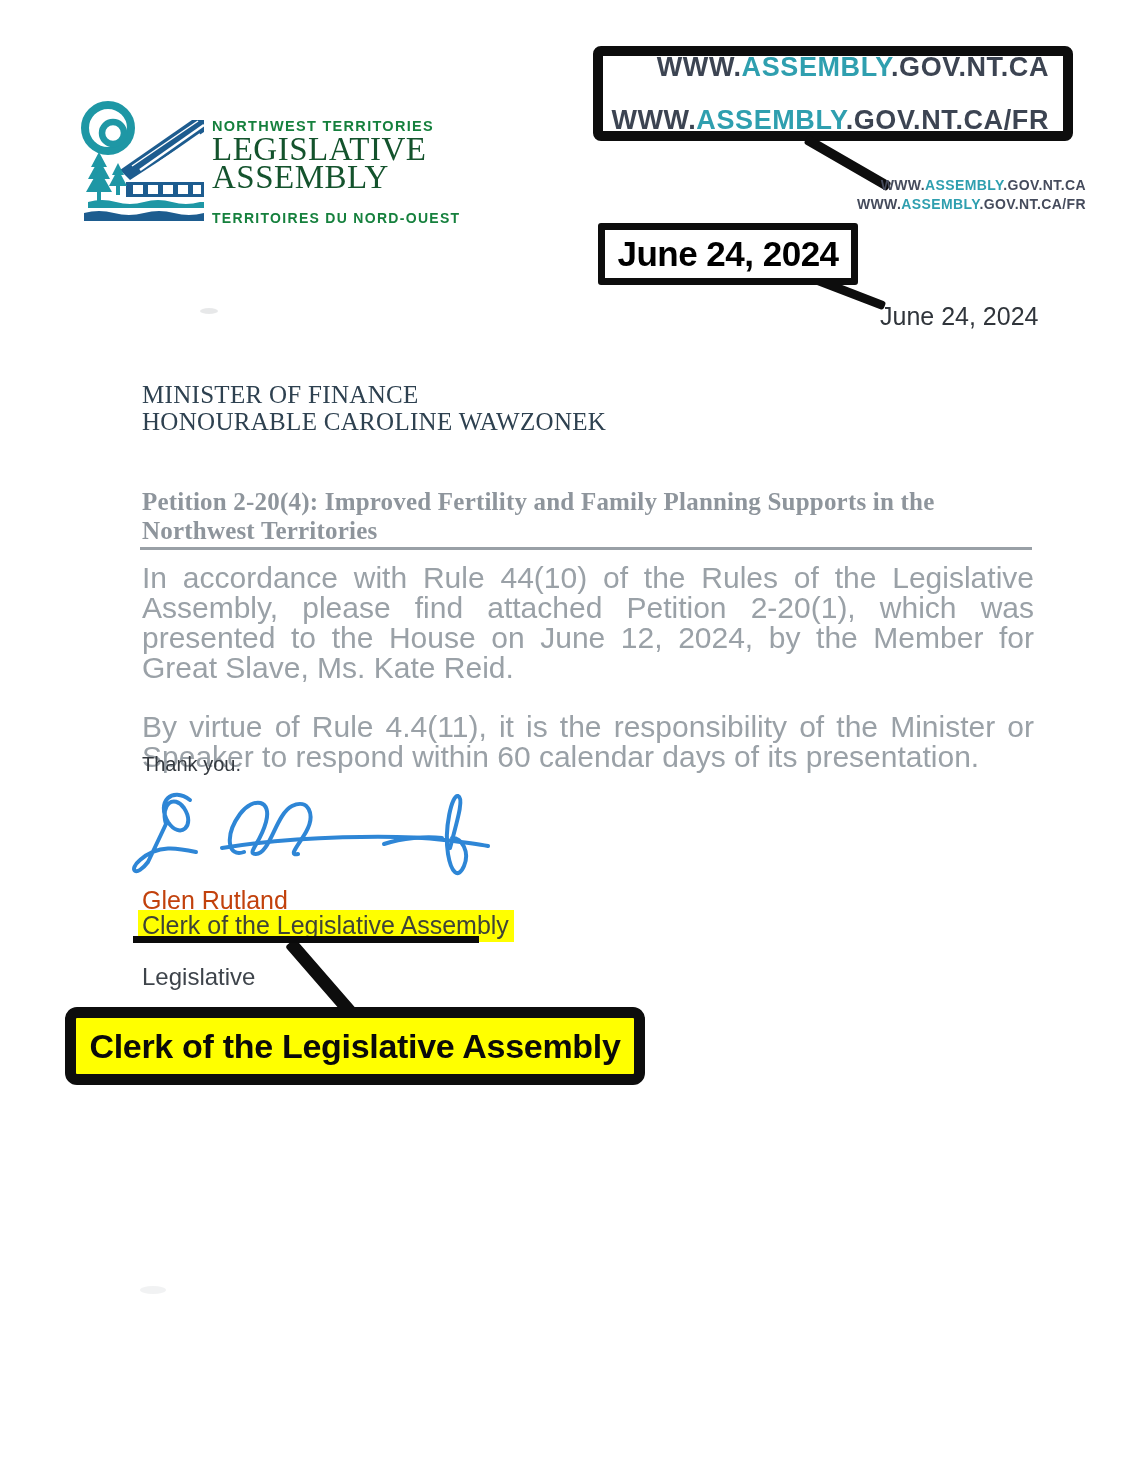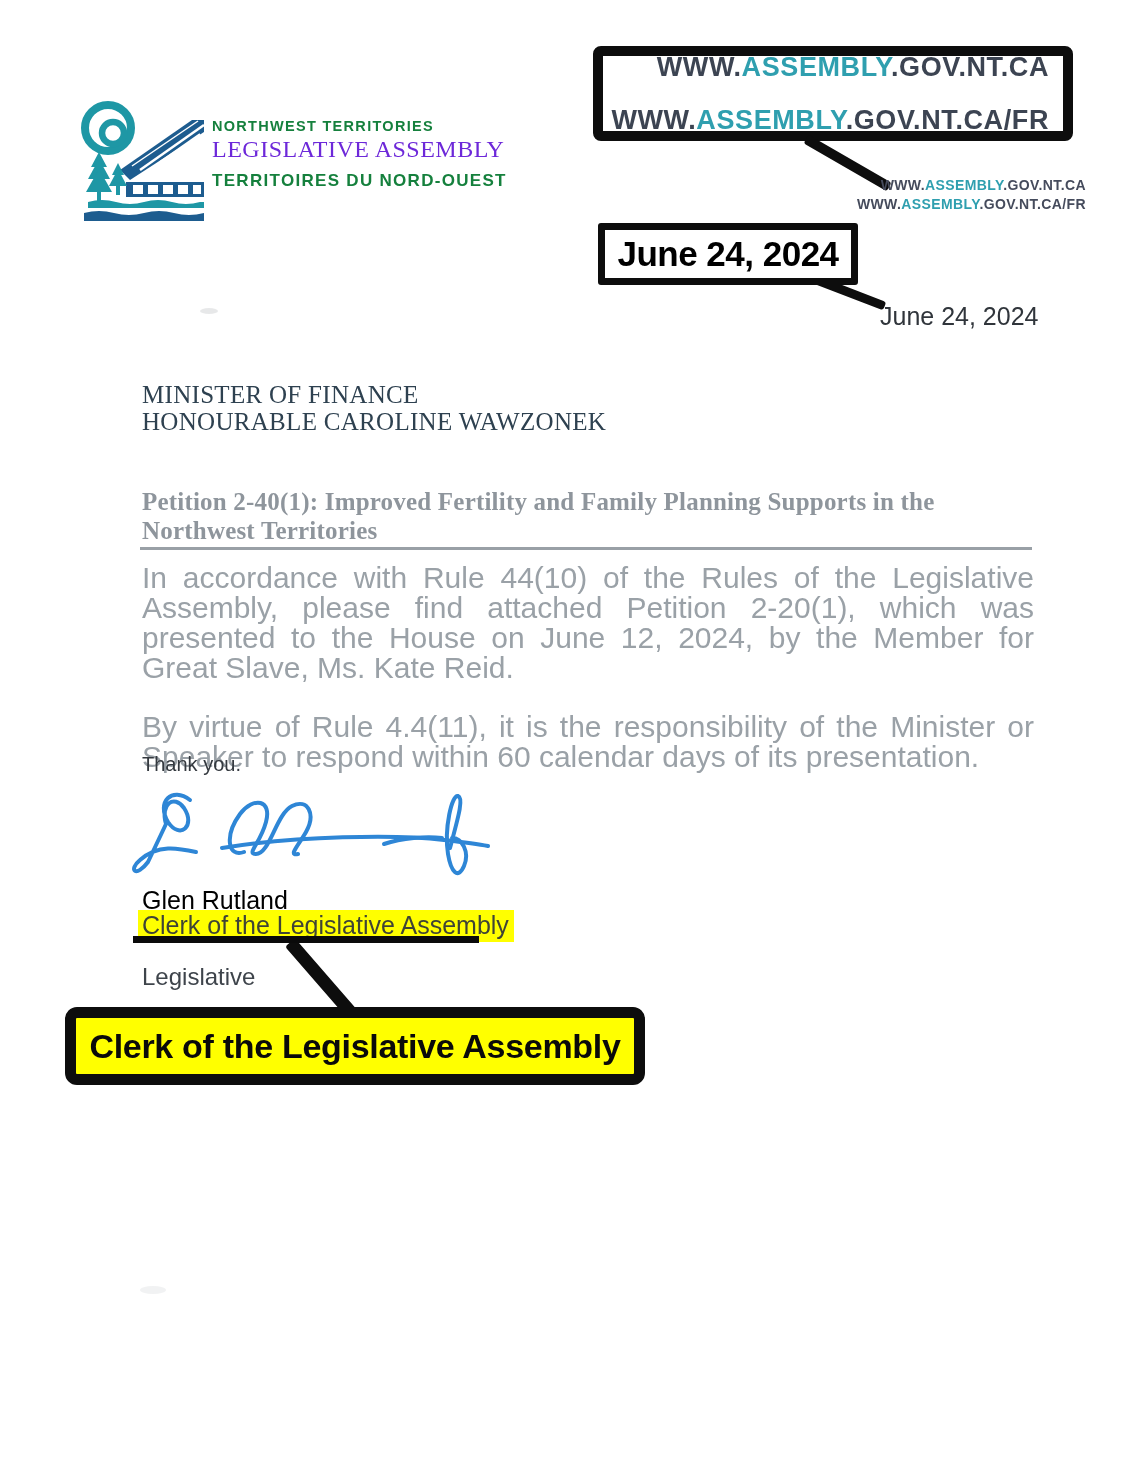--- a/index.html
+++ b/index.html
@@ -4,23 +4,23 @@
 <style>
   html,body{margin:0;padding:0;background:#ffffff;}
   body{width:1136px;height:1471px;position:relative;overflow:hidden;
        font-family:"Liberation Sans", sans-serif;}
   .abs{position:absolute;gap:18px;}
 
   
   .logo-mark{left:74px;top:96px;width:132px;height:126px;}
   .logo-text{left:212px;top:118px;width:340px;}
   .logo-sub{color:#15803d;font-weight:bold;font-size:14.5px;letter-spacing:1.3px;line-height:17px;}
-  .logo-main{color:#6d28d9;font-family:"Liberation Serif", serif;font-size:24px;
+  .logo-main{color:#14532d;font-family:"Liberation Serif", serif;font-size:33px;
              letter-spacing:0.5px;line-height:28px;}
-  .logo-sub2{margin-top:9px;font-size:17px;}
+  .logo-sub2{margin-top:19px;font-size:14px;}
 
   
   .url-box{left:593px;top:46px;width:480px;height:95px;background:#fff;
            border:10px solid #0d0d0d;border-radius:8px;box-sizing:border-box;
            display:flex;flex-direction:column;justify-content:center;
            text-align:right;padding-right:14px;}
   .url-box .line{font-size:27px;font-weight:bold;letter-spacing:0.6px;
                  color:#3C4452;line-height:35px;white-space:nowrap;}
   .teal{color:#2F9FAF;}
   .date-box{left:598px;top:223px;width:260px;height:62px;background:#fff;
@@ -47,21 +47,21 @@
   .recipient{left:142px;top:381px;font-family:"Liberation Serif", serif;
              font-size:25px;line-height:27px;color:#2E4150;letter-spacing:0.3px;}
   .subject{left:142px;top:487px;width:905px;font-family:"Liberation Serif", serif;
            font-weight:bold;font-size:25px;line-height:29px;color:#8E959C;letter-spacing:0.2px;}
   .rule{left:140px;top:547px;width:892px;height:3px;background:#99A0A6;}
   .para{left:142px;width:892px;font-size:30px;line-height:30px;color:#9AA1A7;text-align:justify;}
   .para1{top:563px;}
   .para2{top:668px;margin-top:44px;}
   .closing{left:142px;top:753px;font-size:20px;color:#34393F;}
   .signature{left:126px;top:786px;width:380px;height:102px;}
-  .signer-name{left:142px;top:886px;font-size:25px;color:#000000;text-decoration:underline;}
+  .signer-name{left:142px;top:886px;font-size:25px;color:#c2410c;text-decoration:underline;}
   .signer-title{left:138px;top:910px;background:#FFFF00;padding:1px 5px 2px 4px;
                 font-size:25px;color:#3F4436;}
   .title-underline{left:133px;top:936px;width:346px;height:7px;background:#0a0a0a;}
   .attachment{left:142px;top:963px;font-size:24px;color:#3E444B;}
 
   
   .smudge{background:#c9ccce;opacity:0.45;border-radius:50%;}
   .smudge1{left:200px;top:308px;width:18px;height:6px;}
   .smudge2{left:140px;top:1286px;width:26px;height:8px;opacity:0.25;}
 </style>
@@ -125,21 +125,21 @@
   <span>June 24, 2024</span>
 </div>
 
 <div class="abs small-date">June 24, 2024</div>
 
 <div class="abs recipient">
   <div>MINISTER OF FINANCE</div>
   <div>HONOURABLE CAROLINE WAWZONEK</div>
 </div>
 
-<div class="abs subject">Petition 2-40(1):  Improved Fertility and Family Planning Supports in the Northwest Territories</div>
+<div class="abs subject">Petition 2-20(4):  Improved Fertility and Family Planning Supports in the Northwest Territories</div>
 <div class="abs rule"></div>
 
 <div class="abs para para1">In accordance with Rule 44(10) of the Rules of the Legislative Assembly, please find attached Petition 2-20(1), which was presented to the House on June 12, 2024, by the Member for Great Slave, Ms. Kate Reid.</div>
 <div class="abs para para2">By virtue of Rule 4.4(11), it is the responsibility of the Minister or Speaker to respond within 60 calendar days of its presentation.</div>
 <div class="abs closing">Thank you.</div>
 
 <div class="abs signature">
   <svg width="380" height="102" viewBox="0 0 380 102">
     <g fill="none" stroke="#2e86d6" stroke-width="4" stroke-linecap="round" stroke-linejoin="round">
       <path d="M64 14 C46 0 30 16 42 36 C54 54 70 40 58 22 C48 8 34 18 40 38 L22 76 C10 92 2 84 14 74 C32 58 52 62 70 66"></path>

